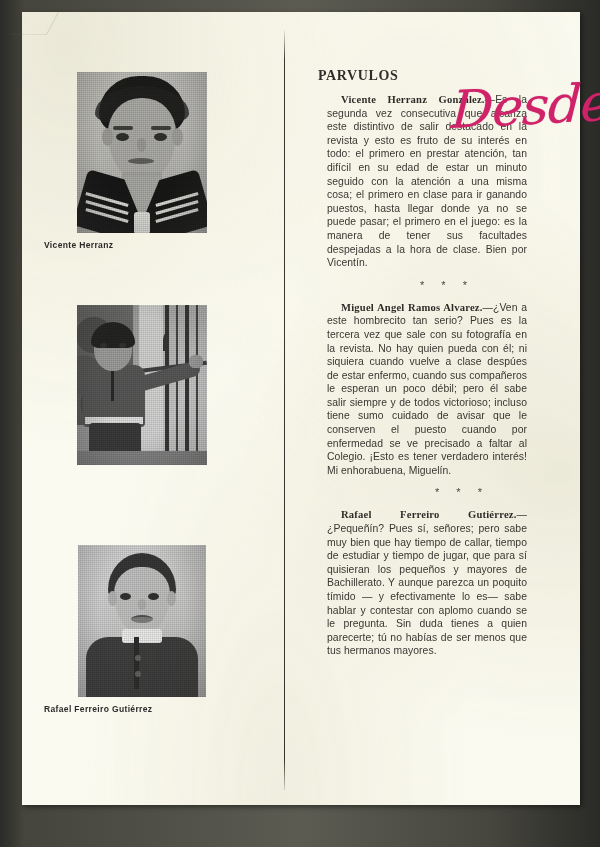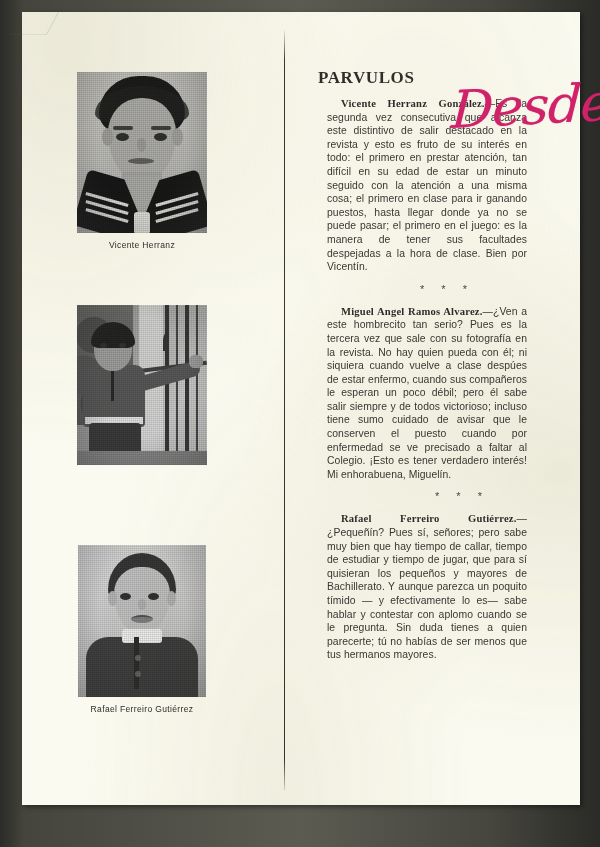--- a/index.html
+++ b/index.html
@@ -82,25 +82,25 @@
     pointer-events: none;
     z-index: 9;
   }
   .photo .vignette {
     position: absolute; inset: 0; z-index: 8; pointer-events: none;
     background: radial-gradient(ellipse at 50% 45%, transparent 48%, rgba(60,58,52,.30) 100%);
   }
 
   .caption {
     margin-top: 7px;
-    text-align: center;
     font-size: 8.5px;
-    font-weight: 400;
+    font-weight: 700;
     letter-spacing: .35px;
     color: #2b2b2b;
+    margin-left: 22px;
   }
 
   
   #photo1 { width: 130px; height: 161px; background:#cfcdc2; }
   #p1-bg   { position:absolute; inset:0; background:linear-gradient(160deg,#d7d5cb 0%,#c2c0b5 55%,#b4b2a7 100%); }
   #p1-hair { position:absolute; left:22px; top:4px; width:86px; height:60px;
              background:#231f1c; border-radius:46% 46% 34% 34%/62% 62% 38% 38%; }
   #p1-hair2{ position:absolute; left:18px; top:14px; width:94px; height:40px;
              background:#2b2622; border-radius:50% 50% 40% 40%/70% 70% 30% 30%; opacity:.8; }
   #p1-face { position:absolute; left:31px; top:26px; width:68px; height:82px;
@@ -198,21 +198,21 @@
     letter-spacing: -1px;
     transform: skewX(-6deg) rotate(-3deg);
     text-shadow: 0 0 1px rgba(207,34,105,.5);
     white-space: nowrap;
     z-index: 6;
   }
 
   #section-heading {
     font-family: "Liberation Serif", serif;
     font-weight: 700;
-    font-size: 17px;
+    font-size: 14px;
     letter-spacing: .6px;
     color: #1f1d1a;
     margin: 0 0 9px 0;
   }
 
   .entry {
     font-family: "Liberation Sans", sans-serif;
     font-size: 10.4px;
     line-height: 13.6px;
     color: #2a2824;

